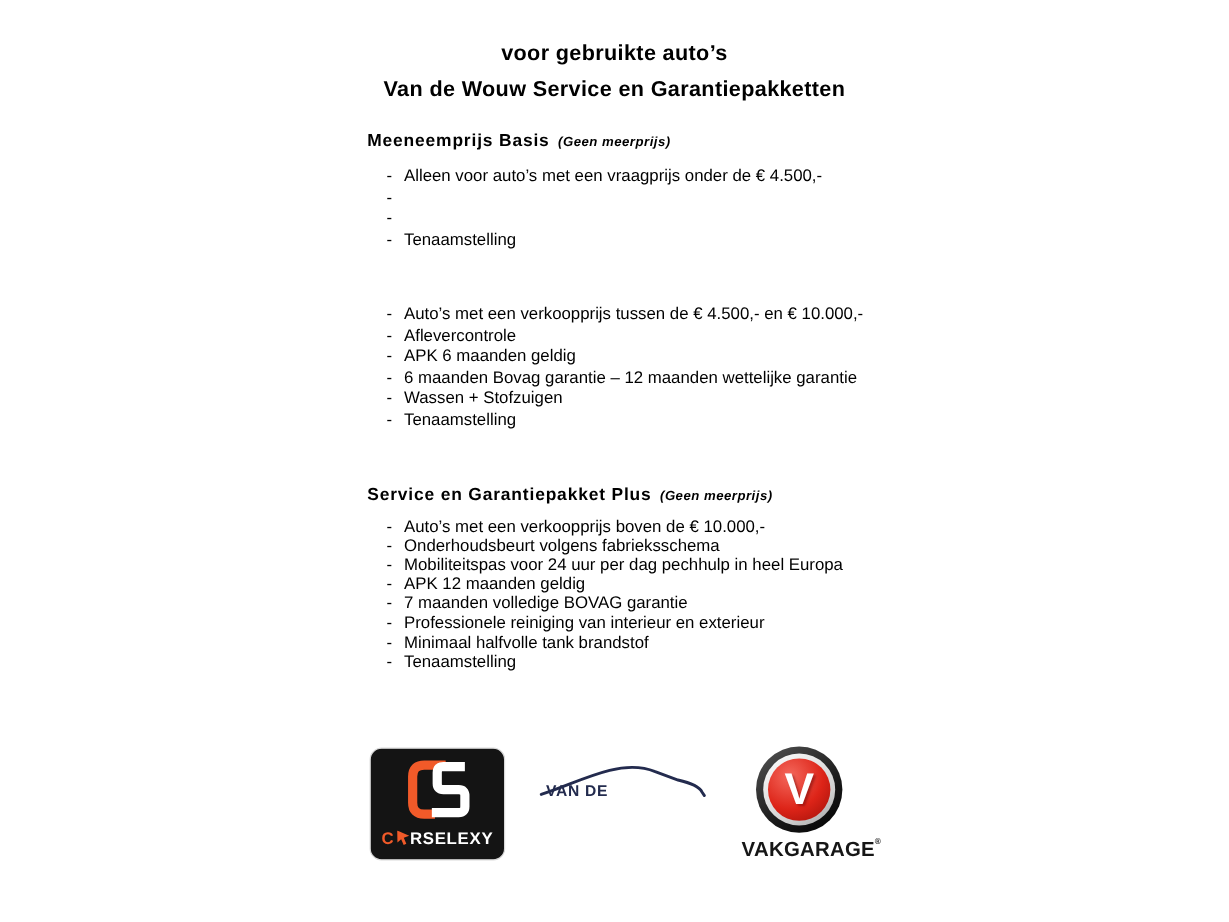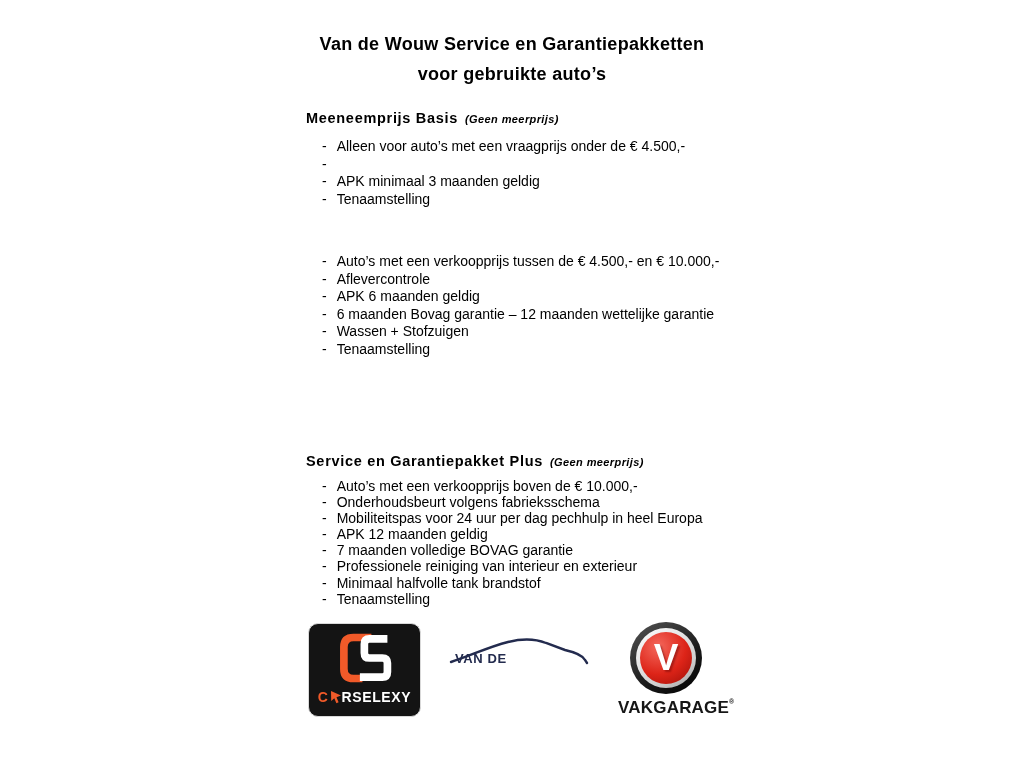--- a/index.html
+++ b/index.html
@@ -17,21 +17,21 @@
   .doc-title {
     position: absolute; top: 29px; left: 0; width: 100%;
     text-align: center; font-weight: bold; font-size: 18px;
     line-height: 30px; letter-spacing: 0.3px;
   }
 
   
   .section { position: absolute; left: 306px; width: 500px; }
   .section-1 { top: 110px; }
   .section-2 { top: 241px; }
-  .section-3 { top: 405px; margin-top: 48px; }
+  .section-3 { top: 405px; }
   .section-heading {
     font-size: 14.5px; font-weight: 800; letter-spacing: 0.7px;
     white-space: nowrap;
   }
   .heading-note {
     font-size: 11px; font-weight: 800; letter-spacing: 0.4px; margin-left: 7px; font-style: italic;
   }
   ul.items { list-style: none; margin-top: 12px; padding-left: 16px; }
   ul.items li {
     display: flex; column-gap: 10px;
@@ -105,40 +105,39 @@
     white-space: nowrap;
   }
   .vg-reg { font-size: 7px; vertical-align: top; line-height: 1; }
 </style>
 </head>
 <body>
 
 <div class="page">
 
   <div class="doc-title">
+    <div>voor gebruikte auto’s</div>
     <div>Van de Wouw Service en Garantiepakketten</div>
-    <div>voor gebruikte auto’s</div>
   </div>
 
   <div class="section section-1">
     <div class="section-heading"><span>Meeneemprijs Basis</span><span class="heading-note">(Geen meerprijs)</span></div>
     <ul class="items">
 
         <li>
           <span class="dash">-</span>
           <span>Alleen voor auto’s met een vraagprijs onder de € 4.500,-</span>
         </li>
 
         <li>
           <span class="dash">-</span>
         </li>
 
         <li>
           <span class="dash">-</span>
-          <span>APK minimaal 3 maanden geldig</span>
         </li>
 
         <li>
           <span class="dash">-</span>
           <span>Tenaamstelling</span>
         </li>
       </ul>
   </div>
 
   <div class="section section-2">

